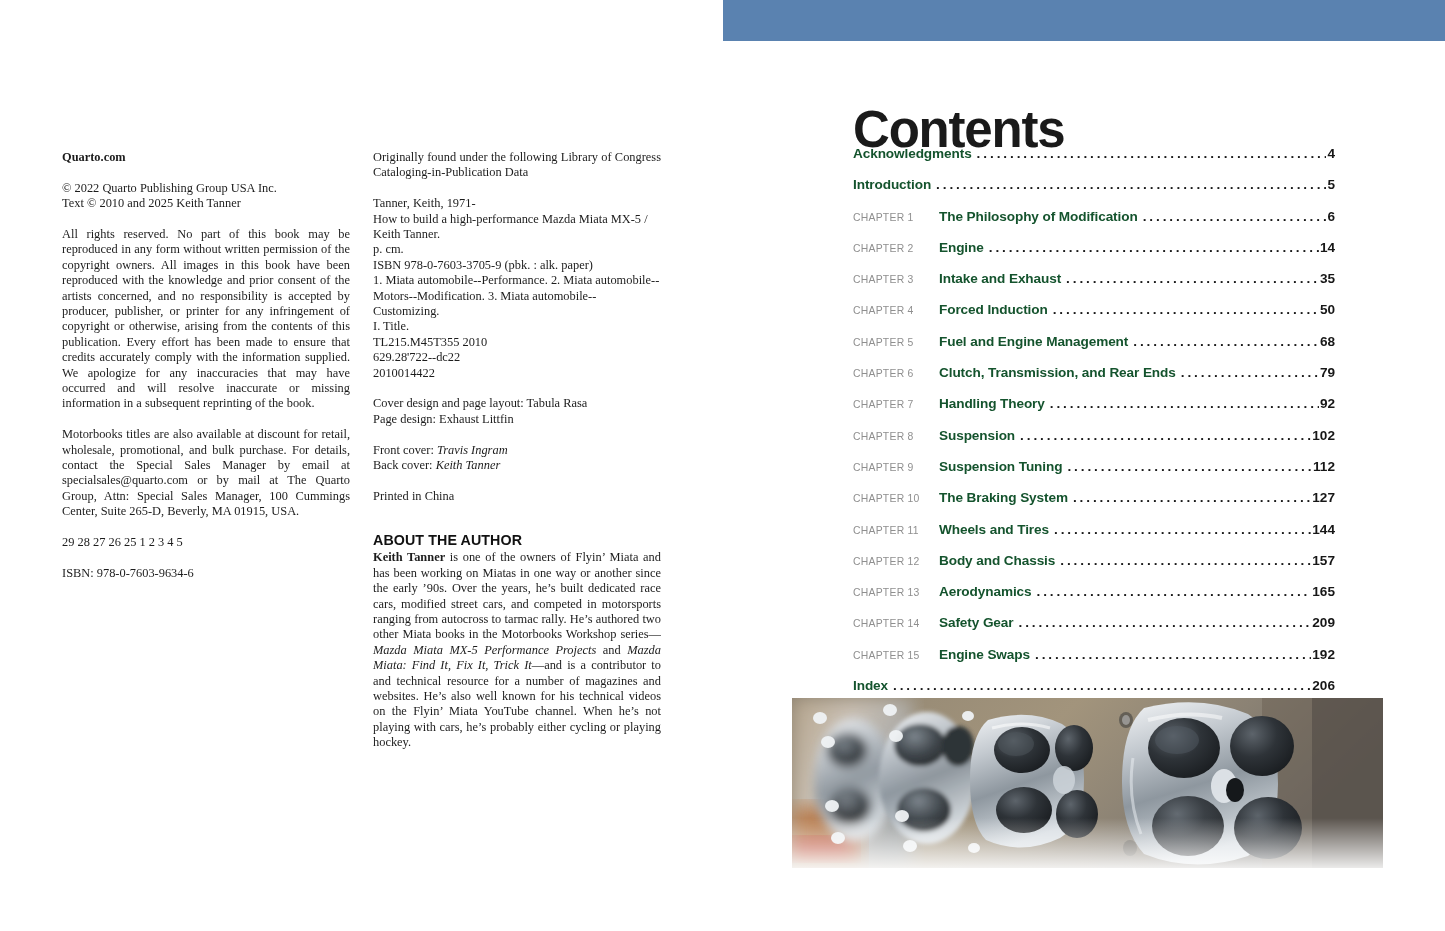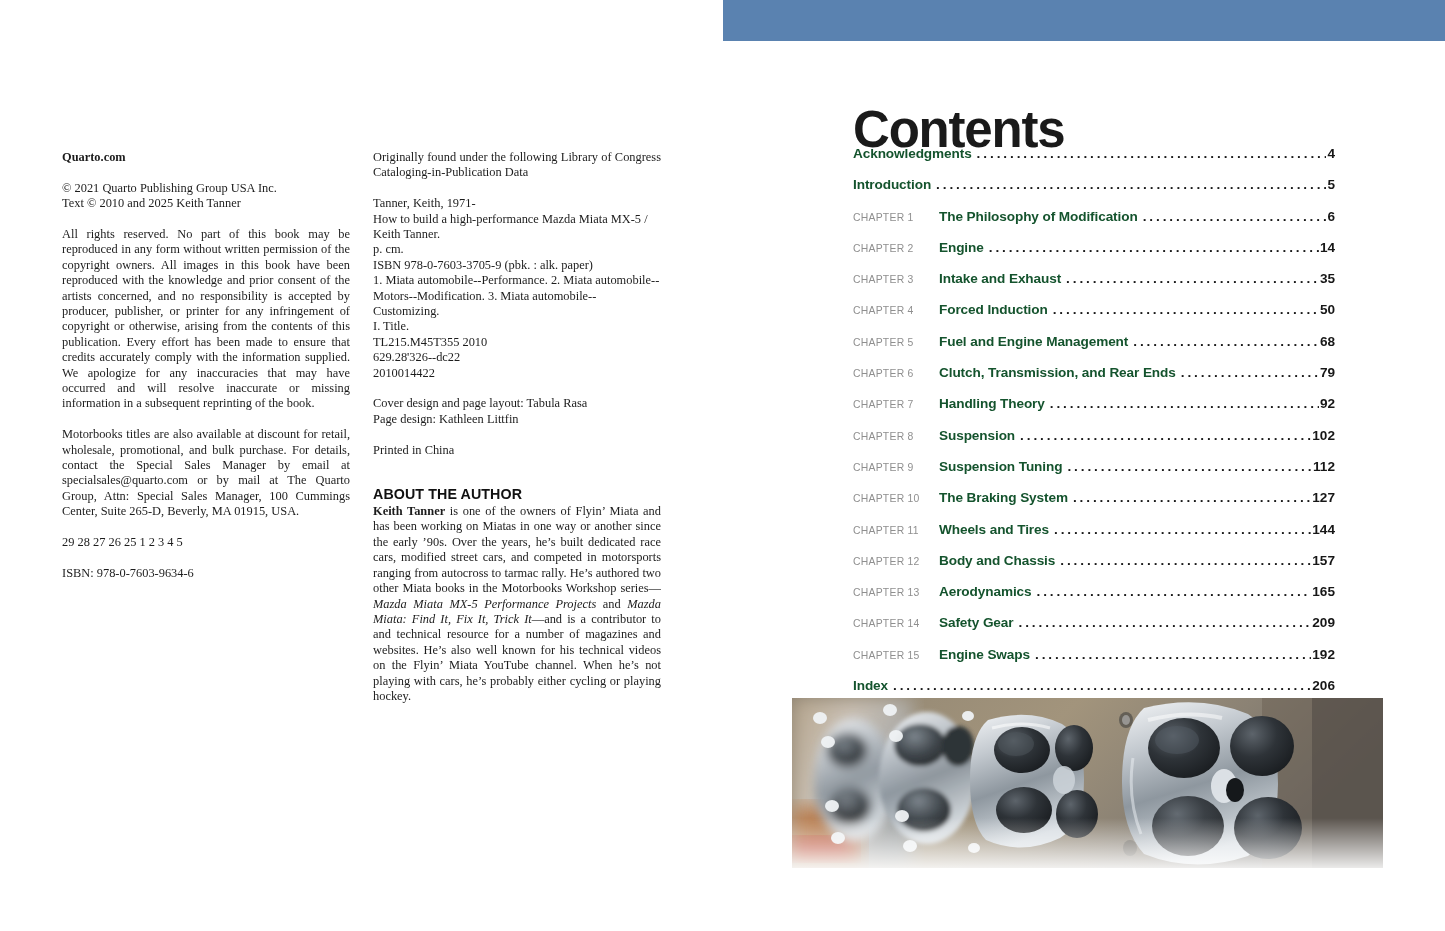--- a/index.html
+++ b/index.html
@@ -160,21 +160,21 @@
 
 <div id="blue-bar"></div>
 
 <div id="copyright-page">
 
   <div class="col" id="col-left">
 
     <p class="para b">Quarto.com</p>
 
     <p class="para noj">
-      <span>© 2021 Quarto Publishing Group USA Inc.</span><br>
+      <span>© 2022 Quarto Publishing Group USA Inc.</span><br>
       <span>Text © 2010 and 2025 Keith Tanner</span>
     </p>
 
 
     <p class="para">All rights reserved. No part of this book may be reproduced in any form without written permission of the copyright owners. All images in this book have been reproduced with the knowledge and prior consent of the artists concerned, and no responsibility is accepted by producer, publisher, or printer for any infringement of copyright or otherwise, arising from the contents of this publication. Every effort has been made to ensure that credits accurately comply with the information supplied. We apologize for any inaccuracies that may have occurred and will resolve inaccurate or missing information in a subsequent reprinting of the book.</p>
 
     <p class="para">Motorbooks titles are also available at discount for retail, wholesale, promotional, and bulk purchase. For details, contact the Special Sales Manager by email at specialsales@quarto.com or by mail at The Quarto Group, Attn: Special Sales Manager, 100 Cummings Center, Suite 265-D, Beverly, MA 01915, USA.</p>
 
     <p class="para noj">29 28 27 26 25    1 2 3 4 5</p>
 
@@ -193,29 +193,33 @@
     <p class="para noj">
       <span>Tanner, Keith, 1971-</span><br>
       <span>How to build a high-performance Mazda Miata MX-5 /</span><br>
       <span>Keith Tanner.</span><br>
       <span>p. cm.</span><br>
       <span>ISBN 978-0-7603-3705-9 (pbk. : alk. paper)</span><br>
       <span>1. Miata automobile--Performance. 2. Miata automobile--</span><br>
       <span>Motors--Modification. 3. Miata automobile--Customizing.</span><br>
       <span>I. Title.</span><br>
       <span>TL215.M45T355 2010</span><br>
-      <span>629.28'326--dc22</span><br>
+      <span>629.28'722--dc22</span><br>
       <span>2010014422</span>
     </p>
 
     <p class="para noj">
       <span>Cover design and page layout: Tabula Rasa</span><br>
-      <span>Page design: Kathleen Littfin</span>
+      <span>Page design: Exhaust Littfin</span>
     </p>
 
+    <p class="para noj">
+      <span>Front cover: </span><span class="i">Travis Ingram</span><br>
+      <span>Back cover: </span><span class="i">Keith Tanner</span>
+    </p>
 
     <p class="para noj">Printed in China</p>
 
     <div id="about-heading">ABOUT THE AUTHOR</div>
 
     <p class="para"><span class="b">Keith Tanner</span><span> is one of the owners of Flyin’ Miata and has been working on Miatas in one way or another since the early ’90s. Over the years, he’s built dedicated race cars, modified street cars, and competed in motorsports ranging from autocross to tarmac rally. He’s authored two other Miata books in the Motorbooks Workshop series—</span><span class="i">Mazda Miata MX-5 Performance Projects</span><span> and </span><span class="i">Mazda Miata: Find It, Fix It, Trick It</span><span>—and is a contributor to and technical resource for a number of magazines and websites. He’s also well known for his technical videos on the Flyin’ Miata YouTube channel. When he’s not playing with cars, he’s probably either cycling or playing hockey.</span></p>
 
   </div>
 </div>
 

